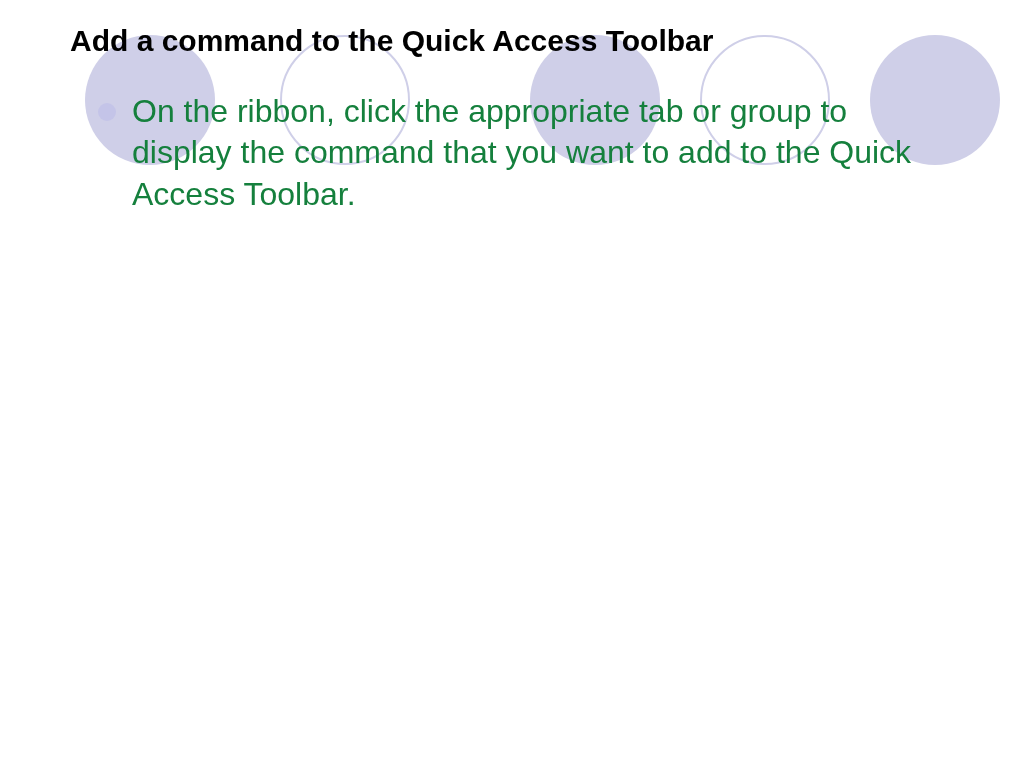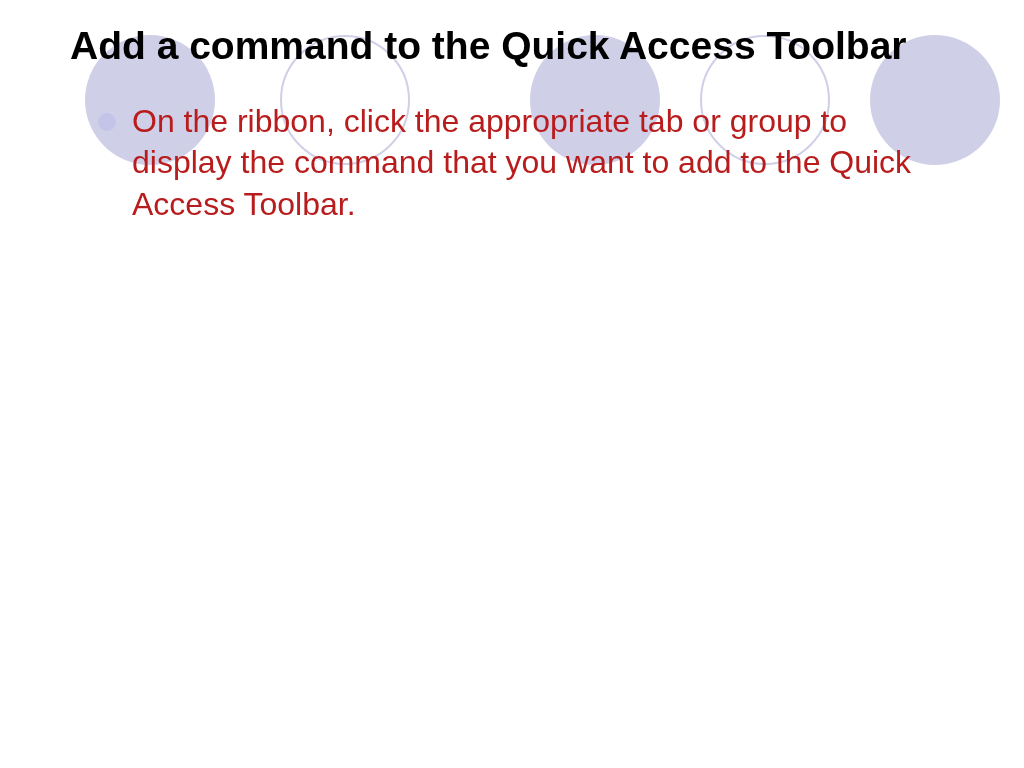--- a/index.html
+++ b/index.html
@@ -38,34 +38,34 @@
     .c2 { width: 130px; height: 130px; left: 280px; top: 15px; }
     .c3 { width: 130px; height: 130px; left: 530px; top: 15px; }
     .c4 { width: 130px; height: 130px; left: 700px; top: 15px; }
     .c5 { width: 130px; height: 130px; left: 870px; top: 15px; }
     .content {
       position: relative;
       z-index: 1;
       padding: 24px 70px 0 70px;
     }
     .slide-title {
-      font-size: 39px;
+      font-size: 30px;
       font-weight: bold;
       color: #000;
       line-height: 1.15;
       margin-bottom: 32px;
     }
     .bullet-list {
       list-style: none;
       padding-left: 28px;
     }
     .bullet-item {
       position: relative;
       font-size: 32px;
-      color: #b91c1c;
+      color: #15803d;
       line-height: 1.3;
       margin-bottom: 18px;
       padding-left: 34px;
     }
     .bullet-marker {
       position: absolute;
       left: 0;
       top: 12px;
       width: 18px;
       height: 18px;

